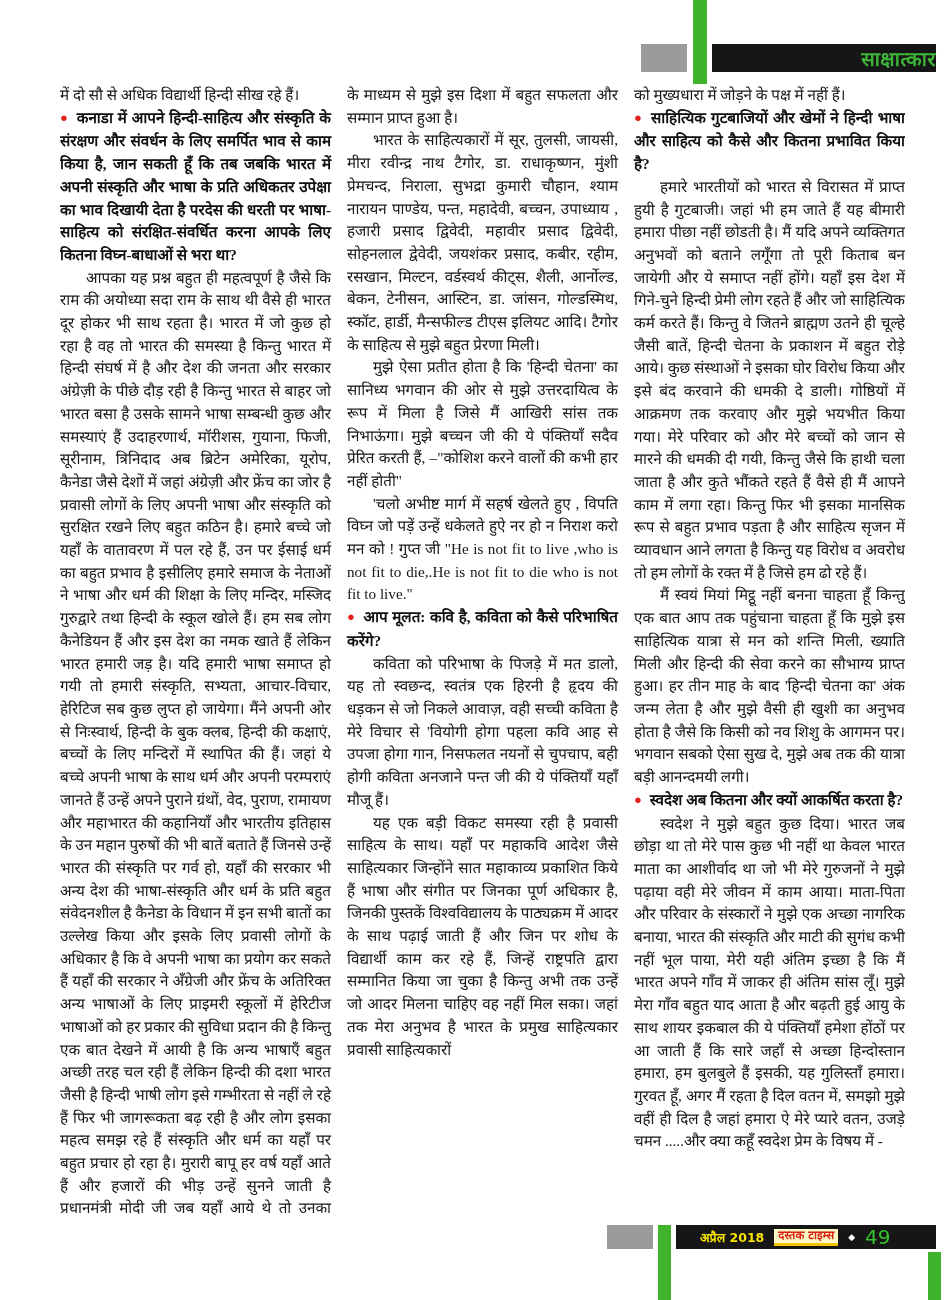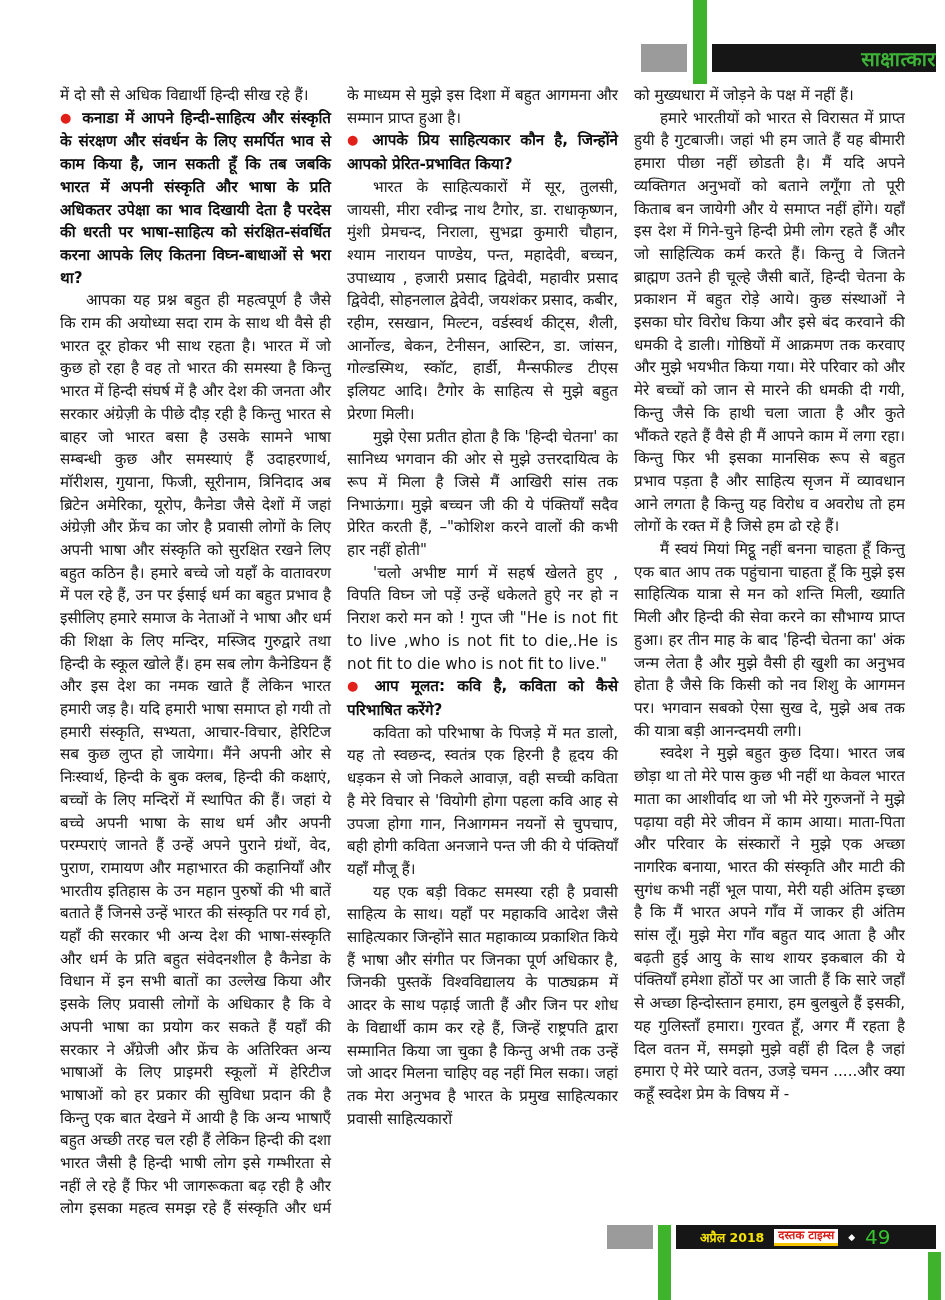--- a/index.html
+++ b/index.html
@@ -11,35 +11,35 @@
   }
   
   .hdr-gray  { position:absolute; left:641px; top:44px; width:46px; height:28px; background:#9b9b9b; }
   .hdr-green { position:absolute; left:693px; top:0;   width:14px; height:84px; background:#3fb32b; }
   .hdr-black { position:absolute; left:712px; top:44px; width:224px; height:28px; background:#161616;
                display:flex; align-items:center; justify-content:flex-end; }
   .hdr-black span { color:#3db437; font-size:20px; font-weight:bold; letter-spacing:.5px; }
   
   .columns {
     position:absolute; left:60px; top:84px; width:845px; height:1135px;
-    display:flex; gap:16px; overflow:hidden;
+    display:flex; gap:16px; overflow:hidden;font-family:Liberation Serif, serif;
   }
   .column { flex:1 1 0; }
   .block { text-align:justify; font-size:15.2px; line-height:22.7px; }
   .block.question { font-weight:bold; color:#101010; }
   .block.answer, .block.quote { text-indent:26px; }
   .block.continuation { text-indent:0; }
   .bullet { color:#e1201a; font-size:13px; margin-right:4px; text-indent:0; display:inline-block; transform:translateY(-1px); }
   
   .ftr-gray  { position:absolute; left:607px; top:1225px; width:46px; height:24px; background:#9b9b9b; }
   .ftr-green { position:absolute; left:658px; top:1225px; width:13px; height:75px; background:#3fb32b; }
   .ftr-black { position:absolute; left:676px; top:1225px; width:260px; height:24px; background:#161616;
                display:flex; align-items:center; gap:10px; padding:0 2px 0 24px; }
   .ftr-date { color:#f7e400; font-size:12.5px; font-weight:bold; }
-  .ftr-logo { background:#ffffff; color:#d91f17; font-size:11.5px; font-weight:bold;
+  .ftr-logo { background:#fef9c3; color:#d91f17; font-size:11.5px; font-weight:bold;
               padding:0 4px 1px 4px; border-bottom:3px solid #f7c400; line-height:13px; }
   .ftr-diamond { color:#ffffff; font-size:9px; }
   .ftr-page { color:#35c22d; font-size:20px; font-weight:normal; line-height:20px; }
   .corner-green { position:absolute; left:928px; top:1252px; width:13px; height:48px; background:#3fb32b; }
 </style>
 </head>
 <body>
 
 <div class="page">
 
@@ -49,33 +49,34 @@
     <span>साक्षात्कार</span>
   </div>
 
   <div class="columns" id="columns">
       <div class="column">
         <p class="block continuation">में दो सौ से अधिक विद्यार्थी हिन्दी सीख रहे हैं।</p>
         <p class="block question"><span class="bullet">●</span> कनाडा में आपने हिन्दी-साहित्य और संस्कृति के संरक्षण और संवर्धन के लिए समर्पित भाव से काम किया है, जान सकती हूँ कि तब जबकि भारत में अपनी संस्कृति और भाषा के प्रति अधिकतर उपेक्षा का भाव दिखायी देता है परदेस की धरती पर भाषा-साहित्य को संरक्षित-संवर्धित करना आपके लिए कितना विघ्न-बाधाओं से भरा था?</p>
         <p class="block answer">आपका यह प्रश्न बहुत ही महत्वपूर्ण है जैसे कि राम की अयोध्या सदा राम के साथ थी वैसे ही भारत दूर होकर भी साथ रहता है। भारत में जो कुछ हो रहा है वह तो भारत की समस्या है किन्तु भारत में हिन्दी संघर्ष में है और देश की जनता और सरकार अंग्रेज़ी के पीछे दौड़ रही है किन्तु भारत से बाहर जो भारत बसा है उसके सामने भाषा सम्बन्धी कुछ और समस्याएं हैं उदाहरणार्थ, मॉरीशस, गुयाना, फिजी, सूरीनाम, त्रिनिदाद अब ब्रिटेन अमेरिका, यूरोप, कैनेडा जैसे देशों में जहां अंग्रेज़ी और फ्रेंच का जोर है प्रवासी लोगों के लिए अपनी भाषा और संस्कृति को सुरक्षित रखने लिए बहुत कठिन है। हमारे बच्चे जो यहाँ के वातावरण में पल रहे हैं, उन पर ईसाई धर्म का बहुत प्रभाव है इसीलिए हमारे समाज के नेताओं ने भाषा और धर्म की शिक्षा के लिए मन्दिर, मस्जिद गुरुद्वारे तथा हिन्दी के स्कूल खोले हैं। हम सब लोग कैनेडियन हैं और इस देश का नमक खाते हैं लेकिन भारत हमारी जड़ है। यदि हमारी भाषा समाप्त हो गयी तो हमारी संस्कृति, सभ्यता, आचार-विचार, हेरिटिज सब कुछ लुप्त हो जायेगा। मैंने अपनी ओर से निःस्वार्थ, हिन्दी के बुक क्लब, हिन्दी की कक्षाएं, बच्चों के लिए मन्दिरों में स्थापित की हैं। जहां ये बच्चे अपनी भाषा के साथ धर्म और अपनी परम्पराएं जानते हैं उन्हें अपने पुराने ग्रंथों, वेद, पुराण, रामायण और महाभारत की कहानियाँ और भारतीय इतिहास के उन महान पुरुषों की भी बातें बताते हैं जिनसे उन्हें भारत की संस्कृति पर गर्व हो, यहाँ की सरकार भी अन्य देश की भाषा-संस्कृति और धर्म के प्रति बहुत संवेदनशील है कैनेडा के विधान में इन सभी बातों का उल्लेख किया और इसके लिए प्रवासी लोगों के अधिकार है कि वे अपनी भाषा का प्रयोग कर सकते हैं यहाँ की सरकार ने अँग्रेजी और फ्रेंच के अतिरिक्त अन्य भाषाओं के लिए प्राइमरी स्कूलों में हेरिटीज भाषाओं को हर प्रकार की सुविधा प्रदान की है किन्तु एक बात देखने में आयी है कि अन्य भाषाएँ बहुत अच्छी तरह चल रही हैं लेकिन हिन्दी की दशा भारत जैसी है हिन्दी भाषी लोग इसे गम्भीरता से नहीं ले रहे हैं फिर भी जागरूकता बढ़ रही है और लोग इसका महत्व समझ रहे हैं संस्कृति और धर्म का यहाँ पर बहुत प्रचार हो रहा है। मुरारी बापू हर वर्ष यहाँ आते हैं और हजारों की भीड़ उन्हें सुनने जाती है प्रधानमंत्री मोदी जी जब यहाँ आये थे तो उनका भाषण हिन्दी में था जिसका बहुत अच्छा प्रभाव पड़ा। हिन्दी चेतना</p>
       </div>
       <div class="column">
-        <p class="block continuation">के माध्यम से मुझे इस दिशा में बहुत आगमना और सम्मान प्राप्त हुआ है।</p>
-        <p class="block question"><span class="bullet">●</span> आपके प्रिय साहित्यकार कौन है, जिन्होंने आपको प्रेरित-प्रभावित किया?</p>
+        <p class="block continuation">के माध्यम से मुझे इस दिशा में बहुत सफलता और सम्मान प्राप्त हुआ है।</p>
         <p class="block answer">भारत के साहित्यकारों में सूर, तुलसी, जायसी, मीरा रवीन्द्र नाथ टैगोर, डा. राधाकृष्णन, मुंशी प्रेमचन्द, निराला, सुभद्रा कुमारी चौहान, श्याम नारायन पाण्डेय, पन्त, महादेवी, बच्चन, उपाध्याय , हजारी प्रसाद द्विवेदी, महावीर प्रसाद द्विवेदी, सोहनलाल द्वेवेदी, जयशंकर प्रसाद, कबीर, रहीम, रसखान, मिल्टन, वर्डस्वर्थ कीट्स, शैली, आर्नोल्ड, बेकन, टेनीसन, आस्टिन, डा. जांसन, गोल्डस्मिथ, स्कॉट, हार्डी, मैन्सफील्ड टीएस इलियट आदि। टैगोर के साहित्य से मुझे बहुत प्रेरणा मिली।</p>
         <p class="block answer">मुझे ऐसा प्रतीत होता है कि 'हिन्दी चेतना' का सानिध्य भगवान की ओर से मुझे उत्तरदायित्व के रूप में मिला है जिसे मैं आखिरी सांस तक निभाऊंगा। मुझे बच्चन जी की ये पंक्तियाँ सदैव प्रेरित करती हैं,  –"कोशिश करने वालों की कभी हार नहीं होती"</p>
         <p class="block quote">'चलो अभीष्ट मार्ग में सहर्ष खेलते हुए , विपति विघ्न जो पड़ें उन्हें धकेलते हुऐ नर हो न निराश करो मन को ! गुप्त जी "He is not fit to live ,who is not fit to die,.He is not fit to die who is not fit to live."</p>
         <p class="block question"><span class="bullet">●</span> आप मूलत: कवि है, कविता को कैसे परिभाषित करेंगे?</p>
-        <p class="block answer">कविता को परिभाषा के पिजड़े में मत डालो, यह तो स्वछन्द, स्वतंत्र एक हिरनी है हृदय की धड़कन से जो निकले आवाज़, वही सच्ची कविता है मेरे विचार से 'वियोगी होगा पहला कवि आह से उपजा होगा गान, निआगमन नयनों से चुपचाप, बही होगी कविता अनजाने पन्त जी की ये पंक्तियाँ यहाँ मौजू हैं।</p>
+        <p class="block answer">कविता को परिभाषा के पिजड़े में मत डालो, यह तो स्वछन्द, स्वतंत्र एक हिरनी है हृदय की धड़कन से जो निकले आवाज़, वही सच्ची कविता है मेरे विचार से 'वियोगी होगा पहला कवि आह से उपजा होगा गान, निसफलत नयनों से चुपचाप, बही होगी कविता अनजाने पन्त जी की ये पंक्तियाँ यहाँ मौजू हैं।</p>
         <p class="block answer">यह एक बड़ी विकट समस्या रही है प्रवासी साहित्य के साथ। यहाँ पर महाकवि आदेश जैसे साहित्यकार  जिन्होंने सात महाकाव्य प्रकाशित किये हैं  भाषा और संगीत पर जिनका पूर्ण अधिकार है, जिनकी पुस्तकें विश्वविद्यालय के पाठ्यक्रम में आदर के साथ पढ़ाई जाती हैं और जिन पर शोध के विद्यार्थी काम कर रहे हैं, जिन्हें राष्ट्रपति द्वारा सम्मानित किया जा चुका है किन्तु अभी तक उन्हें जो आदर मिलना चाहिए वह नहीं मिल सका। जहां तक मेरा अनुभव है भारत के प्रमुख साहित्यकार प्रवासी साहित्यकारों</p>
       </div>
       <div class="column">
         <p class="block continuation">को मुख्यधारा में जोड़ने के पक्ष में नहीं हैं।</p>
+        <p class="block question"><span class="bullet">●</span> साहित्यिक गुटबाजियों और खेमों ने हिन्दी भाषा और साहित्य को कैसे और कितना प्रभावित किया है?</p>
         <p class="block answer">हमारे भारतीयों को भारत से विरासत में प्राप्त हुयी है गुटबाजी। जहां भी हम जाते हैं यह बीमारी हमारा पीछा नहीं छोडती है। मैं यदि अपने व्यक्तिगत अनुभवों को बताने लगूँगा तो पूरी किताब बन जायेगी और ये समाप्त नहीं होंगे। यहाँ इस देश में गिने-चुने हिन्दी प्रेमी लोग रहते हैं और जो साहित्यिक कर्म करते हैं। किन्तु वे जितने ब्राह्मण उतने ही चूल्हे जैसी बातें, हिन्दी चेतना के प्रकाशन में बहुत रोड़े आये। कुछ संस्थाओं ने इसका घोर विरोध किया और इसे बंद करवाने की धमकी दे डाली। गोष्ठियों में आक्रमण तक करवाए और मुझे भयभीत किया गया। मेरे परिवार को और मेरे बच्चों को जान से मारने की धमकी दी गयी, किन्तु जैसे कि हाथी चला जाता है और कुते भौंकते रहते हैं वैसे ही मैं आपने काम में लगा रहा। किन्तु फिर भी इसका मानसिक रूप से बहुत प्रभाव पड़ता है और साहित्य सृजन में व्यावधान आने लगता है किन्तु यह विरोध व अवरोध तो हम लोगों के रक्त में है जिसे हम ढो रहे हैं।</p>
         <p class="block answer">मैं स्वयं मियां मिट्ठू नहीं बनना चाहता हूँ किन्तु एक बात आप तक पहुंचाना चाहता हूँ कि मुझे इस साहित्यिक यात्रा से मन को शन्ति मिली, ख्याति मिली और हिन्दी की सेवा करने का सौभाग्य प्राप्त हुआ। हर तीन माह के बाद 'हिन्दी चेतना का' अंक जन्म लेता है और मुझे वैसी ही खुशी का अनुभव होता है जैसे कि किसी को नव शिशु के आगमन पर। भगवान सबको ऐसा सुख दे, मुझे अब तक की यात्रा बड़ी आनन्दमयी लगी।</p>
+        <p class="block question"><span class="bullet">●</span> स्वदेश अब कितना और क्यों आकर्षित करता है?</p>
         <p class="block answer">स्वदेश ने मुझे बहुत कुछ दिया। भारत जब छोड़ा था तो मेरे पास कुछ भी नहीं था केवल भारत माता का आशीर्वाद था जो भी मेरे गुरुजनों ने मुझे पढ़ाया वही मेरे जीवन में काम आया। माता-पिता और परिवार के संस्कारों ने मुझे एक अच्छा नागरिक बनाया, भारत की संस्कृति और माटी  की सुगंध कभी नहीं भूल पाया, मेरी यही अंतिम इच्छा है कि मैं भारत अपने गाँव में जाकर ही अंतिम सांस लूँ। मुझे मेरा गाँव बहुत याद आता है और बढ़ती हुई आयु के साथ शायर  इकबाल की ये पंक्तियाँ हमेशा होंठों पर आ जाती हैं कि सारे जहाँ से अच्छा हिन्दोस्तान हमारा, हम बुलबुले हैं इसकी, यह गुलिस्ताँ  हमारा। गुरवत  हूँ, अगर मैं रहता है दिल वतन में, समझो मुझे वहीं ही दिल है जहां हमारा ऐ मेरे प्यारे वतन, उजड़े चमन  .....और क्या कहूँ स्वदेश प्रेम के विषय में -</p>
       </div>
     </div>
 
   <div class="ftr-gray"></div>
   <div class="ftr-green"></div>
   <div class="ftr-black">
     <span class="ftr-date">अप्रैल 2018</span>
     <span class="ftr-logo">दस्तक टाइम्स</span>
     <span class="ftr-diamond">◆</span>

